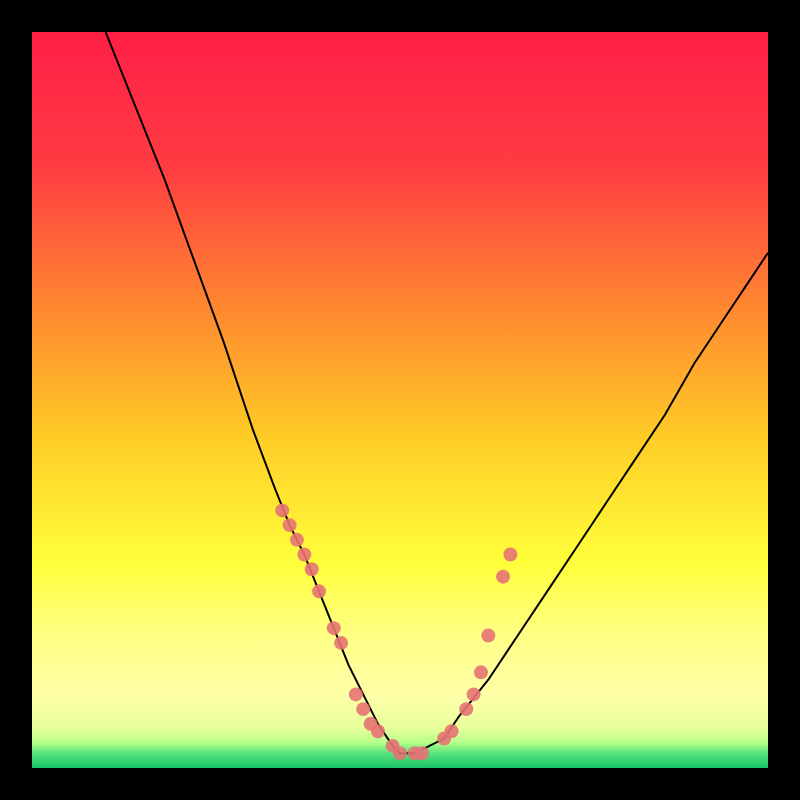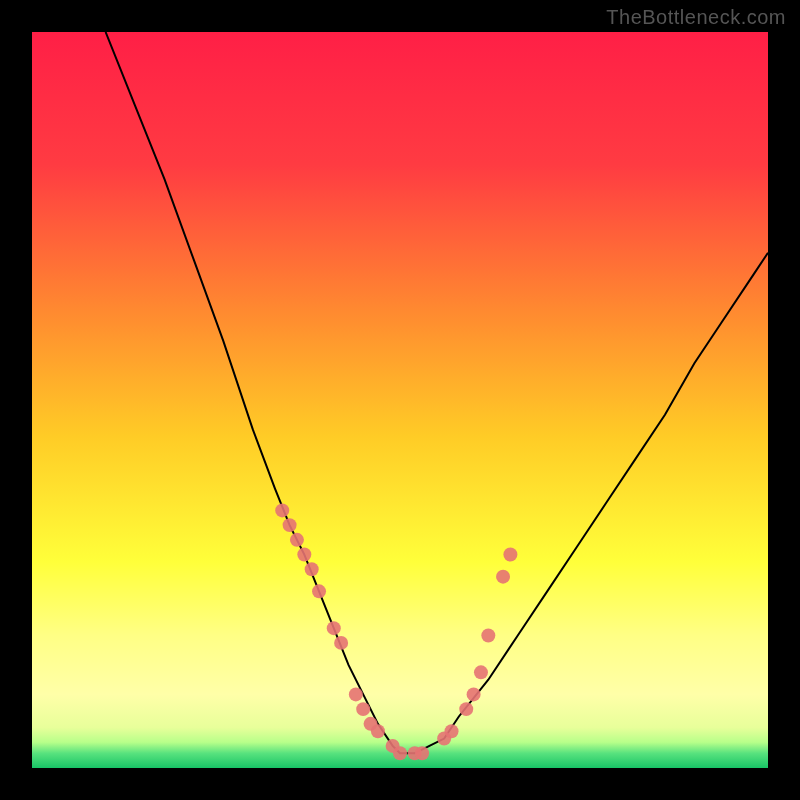--- a/index.html
+++ b/index.html
@@ -98,15 +98,14 @@
           <circle cx="60.00" cy="90.00" r="0.95" fill="#e57373" fill-opacity="0.9"></circle>
           <circle cx="61.00" cy="87.00" r="0.95" fill="#e57373" fill-opacity="0.9"></circle>
           <circle cx="62.00" cy="82.00" r="0.95" fill="#e57373" fill-opacity="0.9"></circle>
           <circle cx="64.00" cy="74.00" r="0.95" fill="#e57373" fill-opacity="0.9"></circle>
           <circle cx="65.00" cy="71.00" r="0.95" fill="#e57373" fill-opacity="0.9"></circle>
         </g>
     </svg>
 
   </div>
 
-  <div class="watermark">TheBottleneck.com</div>
 
 </div>
 
 </body></html>

